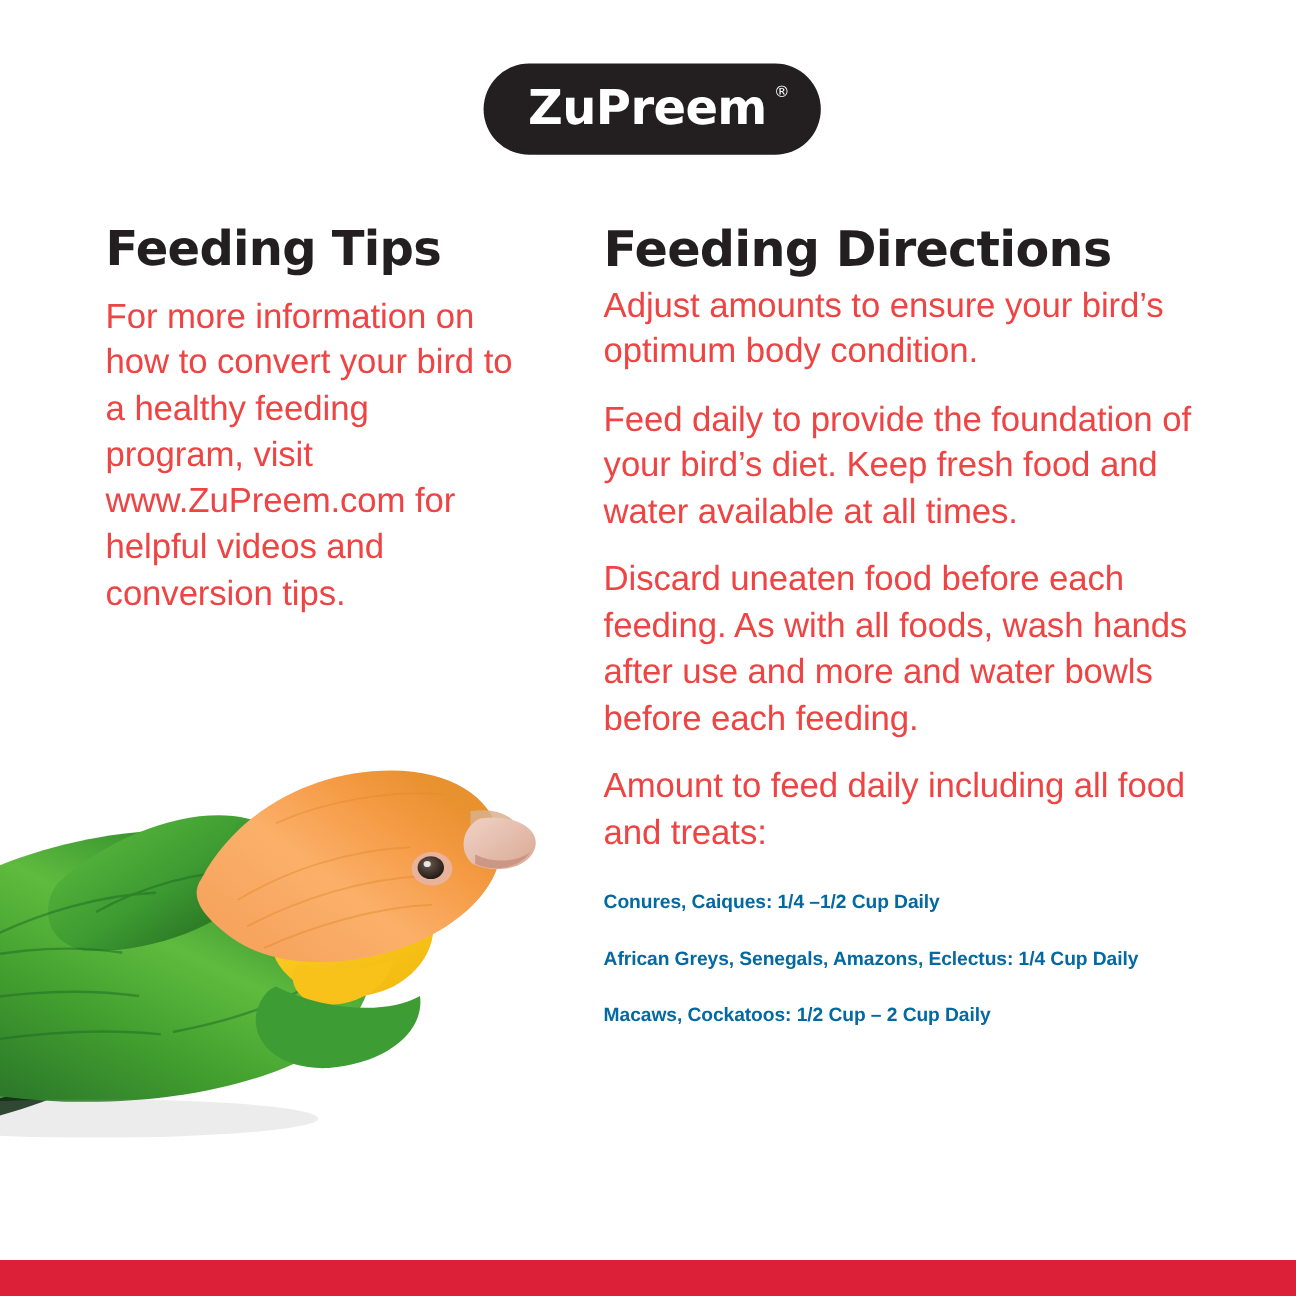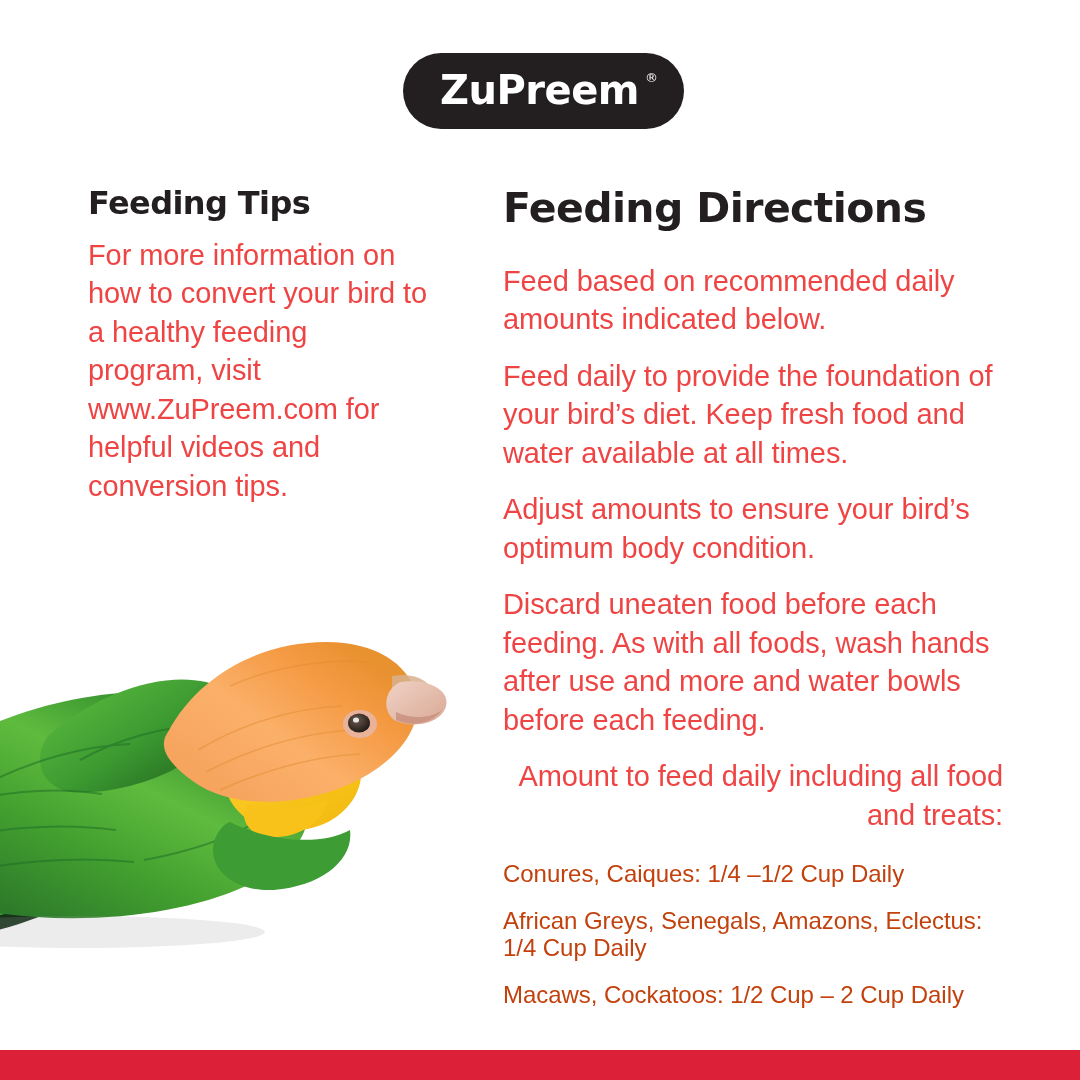--- a/index.html
+++ b/index.html
@@ -76,63 +76,63 @@
     position: absolute;
     left: 503px;
     top: 186px;
     width: 500px;
   }
 
   h2.section-title {
     margin: 0 0 14px 0;
     font-family: "DejaVu Sans", sans-serif;
     font-weight: 700;
-    font-size: 32px;
+    font-size: 40px;
     line-height: 1.12;
     letter-spacing: -0.6px;
     color: #231f20;
   }
   .col-right h2.section-title {
     font-size: 41px;
-    margin-bottom: 30px;
+    margin-bottom: 4px;
   }
 
   p.body-text {
     margin: 0 0 0 0;
     font-family: "Liberation Sans", "DejaVu Sans", sans-serif;
     font-weight: 400;
     font-size: 29px;
     line-height: 38.5px;
     color: #ef4444;
     letter-spacing: -0.1px;
   }
   .col-right p.body-text {
     margin-bottom: 18px;
   }
   .col-right p.body-text:last-of-type {
     margin-bottom: 0;
-    text-align: right;
   }
 
   .tips-body {
     font-size: 28.5px;
     line-height: 39px;
   }
 
   
   .amounts {
     margin-top: 26px;
   }
   .amount-line {
     font-family: "Liberation Sans", "DejaVu Sans", sans-serif;
-    font-size: 24px;
+    font-size: 16px;
     line-height: 27px;
-    color: #c2410c;
+    color: #0369a1;
     margin-bottom: 20px;
     letter-spacing: -0.05px;
+    font-weight: bold;
   }
   .amount-line:last-child { margin-bottom: 0; }
 
   
   .bottom-bar {
     position: absolute;
     left: 0;
     bottom: 0;
     width: 1080px;
     height: 30px;
@@ -162,23 +162,22 @@
     </div>
   </div>
 
   <div class="col-left">
     <h2 class="section-title">Feeding Tips</h2>
     <p class="body-text tips-body">For more information on how to convert your bird to a healthy feeding program, visit www.ZuPreem.com for helpful videos and conversion tips.</p>
   </div>
 
   <div class="col-right">
     <h2 class="section-title">Feeding Directions</h2>
-    <p class="body-text">Feed based on recommended daily amounts indicated below.</p>
+    <p class="body-text">Adjust amounts to ensure your bird’s optimum body condition.</p>
     <p class="body-text">Feed daily to provide the foundation of your bird’s diet. Keep fresh food and water available at all times.</p>
-    <p class="body-text">Adjust amounts to ensure your bird’s optimum body condition.</p>
     <p class="body-text">Discard uneaten food before each feeding. As with all foods, wash hands after use and more and water bowls before each feeding.</p>
     <p class="body-text">Amount to feed daily including all food and treats:</p>
 
     <div class="amounts">
       <div class="amount-line">Conures, Caiques: 1/4 –1/2 Cup Daily</div>
       <div class="amount-line">African Greys, Senegals, Amazons, Eclectus: 1/4 Cup Daily</div>
       <div class="amount-line">Macaws, Cockatoos: 1/2 Cup – 2 Cup Daily</div>
     </div>
   </div>
 

